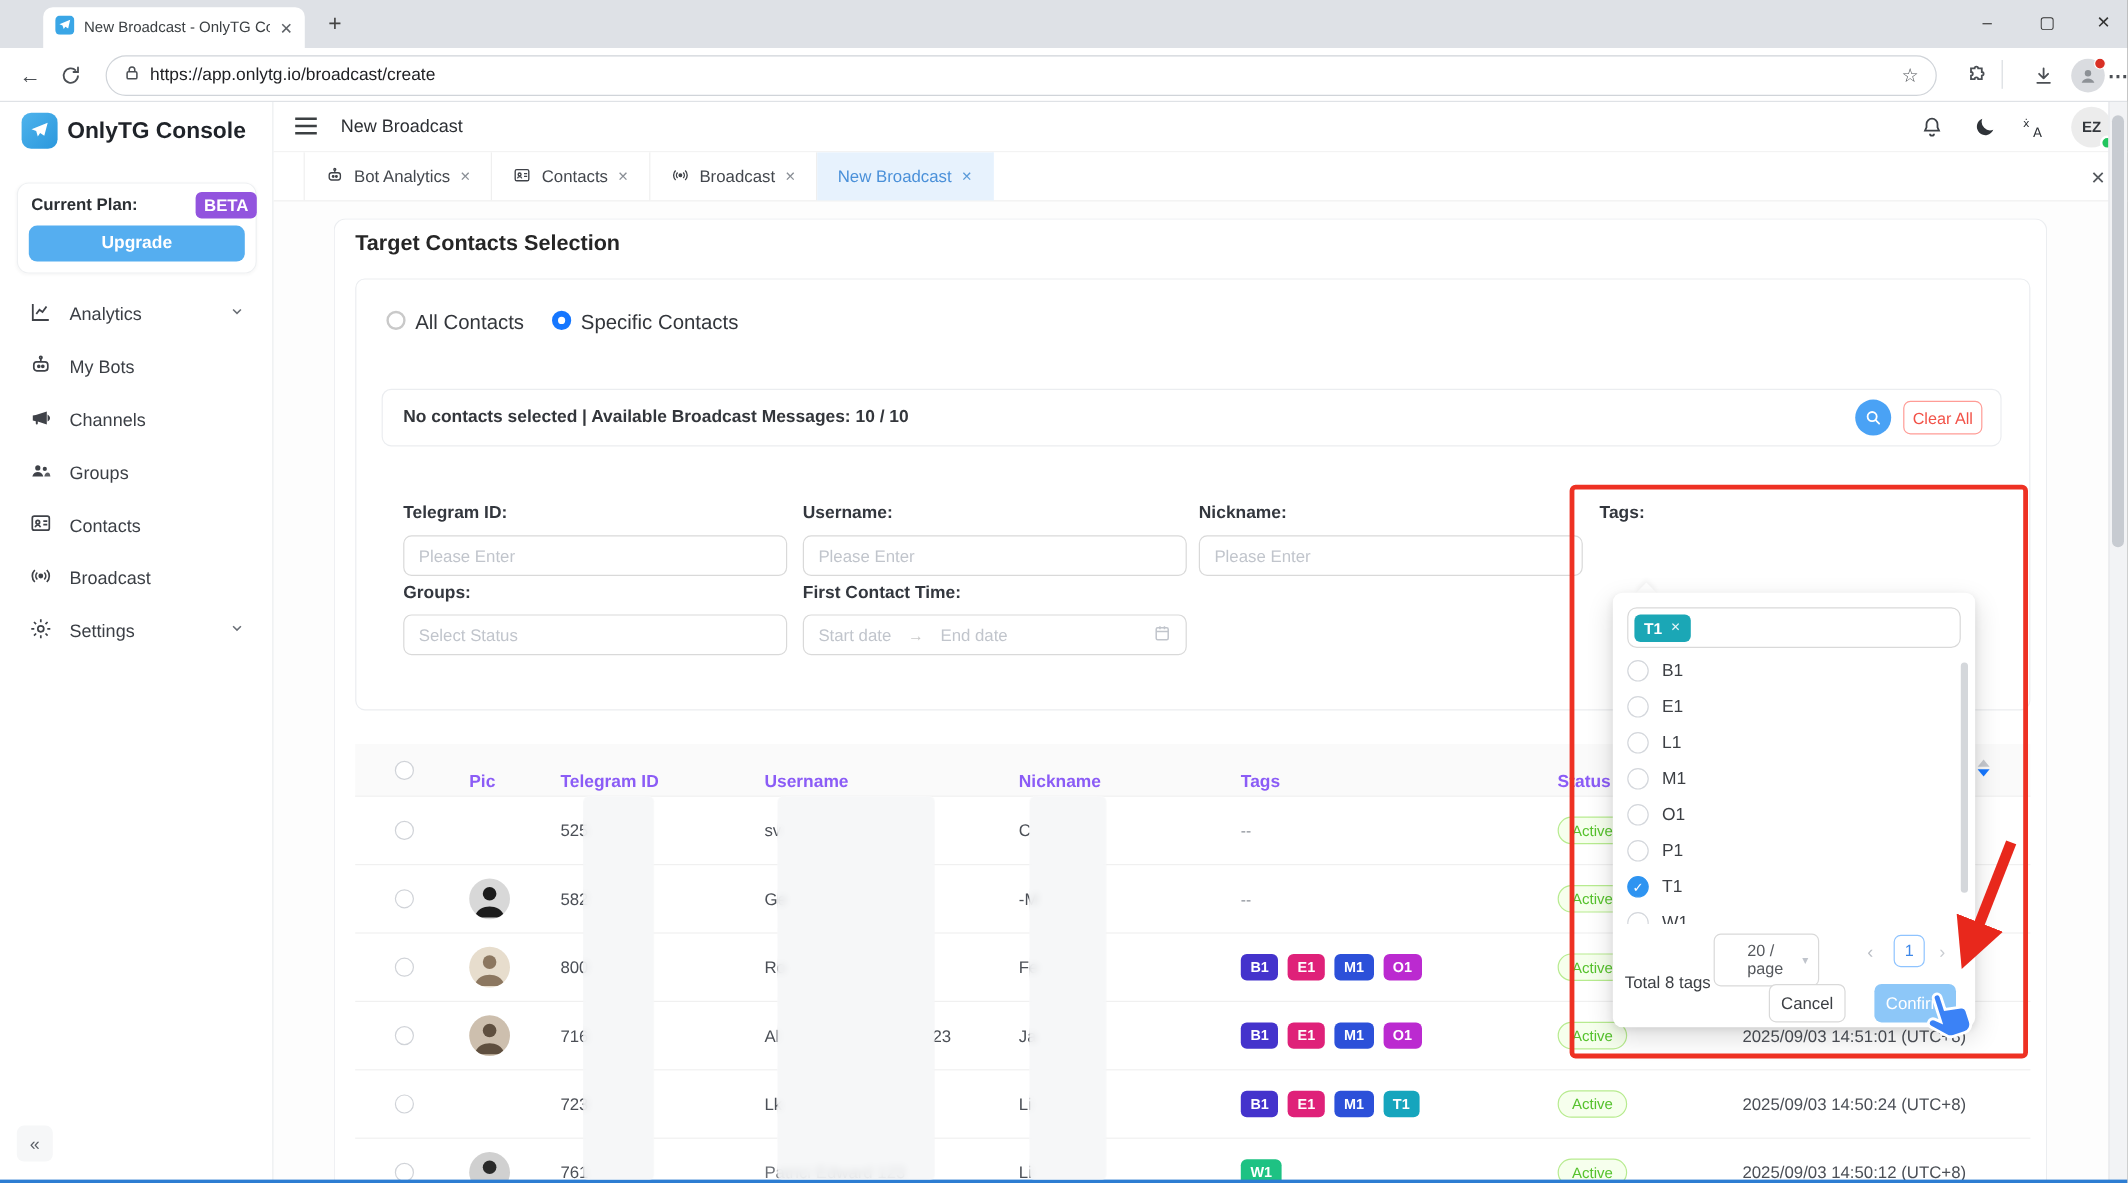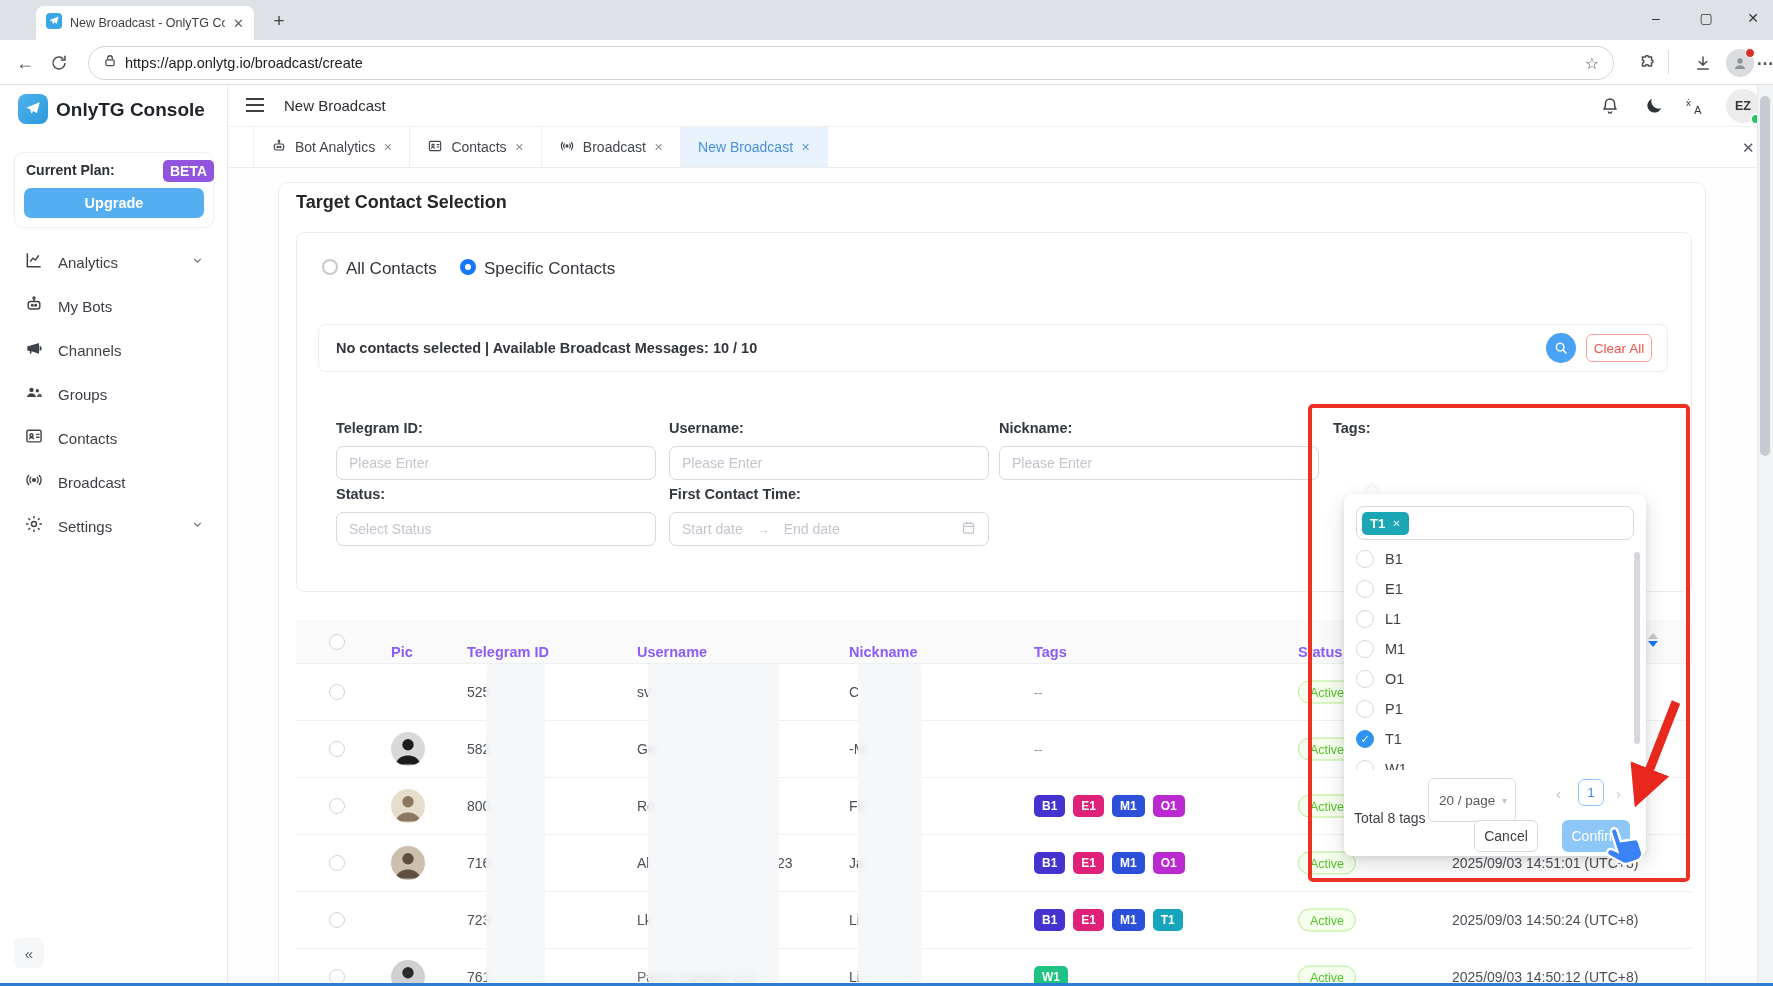--- a/index.html
+++ b/index.html
@@ -91,21 +91,21 @@
   .dd-selectbox { position:absolute; left:12px; top:12px; width:278px; height:34px; border:1px solid #d9d9d9; border-radius:8px; display:flex; align-items:center; padding:0 5px; }
   .dd-chip { height:23px; background:#1ba7b6; border-radius:5px; color:#fff; font-size:13px; font-weight:bold; display:flex; align-items:center; gap:7px; padding:0 8px; }
   .dd-chip .x { font-size:10px; font-weight:normal; opacity:.9; }
   .dd-list { position:absolute; left:4px; top:50px; width:290px; height:226px; overflow:hidden; }
   .dd-opt { height:30px; display:flex; align-items:center; padding:0 8px; }
   .dd-cb { width:18px; height:18px; border-radius:50%; border:1px solid #d4d7dc; background:#fff; display:flex; align-items:center; justify-content:center; font-size:11px; color:#fff; }
   .dd-cb.on { background:#2e94f1; border-color:#2e94f1; }
   .dd-opt .lbl { font-size:14.5px; color:#3c3f44; margin-left:11px; }
   .dd-scroll { position:absolute; left:290px; top:58px; width:6px; height:192px; background:#d4d7db; border-radius:3px; }
   .dd-total { position:absolute; left:10px; top:292px; font-size:14px; color:#3c3f44;margin-top:24px; }
-  .dd-pagesize { position:absolute; left:84px; top:284px; width:88px; height:44px; border:1px solid #d9d9d9; border-radius:6px; display:flex; align-items:center; padding:0 8px 0 10px; font-size:13.5px; color:#55585d; }
+  .dd-pagesize { position:absolute; left:84px; top:284px; width:88px; height:44px; border:1px solid #d9d9d9; border-radius:6px; display:flex; align-items:center; padding:0 8px 0 27px; font-size:13.5px; color:#55585d; }
   .dd-pagesize .chev { margin-left:auto; color:#c0c4cc; font-size:10px; }
   .dd-prev { position:absolute; left:212px; top:291px; color:#b9bdc4; font-size:15px; }
   .dd-page { position:absolute; left:234px; top:285px; width:26px; height:27px; border:1px solid #8fc4ff; border-radius:6px; color:#3d87e8; font-size:13.5px; display:flex; align-items:center; justify-content:center; }
   .dd-next { position:absolute; left:272px; top:291px; color:#c9ccd1; font-size:15px; }
   .btn-cancel { position:absolute; left:130px; top:326px; width:64px; height:32px; border:1px solid #d9d9d9; border-radius:6px; background:#fff; color:#3c3f44; font-size:14px; display:flex; align-items:center; justify-content:center; }
   .btn-confirm { position:absolute; left:218px; top:326px; width:68px; height:32px; border-radius:6px; background:#8dc7f8; color:#fff; font-size:14px; display:flex; align-items:center; justify-content:center; }
 
   
   .anno-rect { position:absolute; left:1308px; top:404px; width:382px; height:478px; border:4px solid #ee3123; border-radius:5px; z-index:30; }
   .anno-arrow { position:absolute; left:1600px; top:690px; z-index:31; }
@@ -315,21 +315,21 @@
       </div>
       <div class="wtab active">
         <span>New Broadcast</span>
         <span class="x">✕</span>
       </div>
     </div>
   <div class="wtabs-close">✕</div>
 
   <div class="content-bg"></div>
   <div class="card"></div>
-  <div class="sec-title">Target Contact Selection</div>
+  <div class="sec-title">Target Contacts Selection</div>
   <div class="filterbox"></div>
 
   <div class="radio" style="left:322px; top:259px;"></div>
   <div class="radio-lbl" style="left:346px; top:259px;">All Contacts</div>
   <div class="radio sel" style="left:460px; top:259px;"></div>
   <div class="radio-lbl" style="left:484px; top:259px;">Specific Contacts</div>
 
   <div class="infobar"></div>
   <div class="summary">No contacts selected | Available Broadcast Messages: 10 / 10</div>
   <div class="searchbtn">
@@ -346,21 +346,21 @@
   <div class="f-label" style="left:1333px; top:420px;">Tags:</div>
   <div class="f-input" style="left:336px; top:446px;">
       <span>Please Enter</span>
     </div>
   <div class="f-input" style="left:669px; top:446px;">
       <span>Please Enter</span>
     </div>
   <div class="f-input" style="left:999px; top:446px;">
       <span>Please Enter</span>
     </div>
-  <div class="f-label" style="left:336px; top:486px;">Status:</div>
+  <div class="f-label" style="left:336px; top:486px;">Groups:</div>
   <div class="f-label" style="left:669px; top:486px;">First Contact Time:</div>
   <div class="f-input" style="left:336px; top:512px;">
       <span>Select Status</span>
     </div>
   <div class="f-input" style="left:669px; top:512px;">
     <span>Start date</span>
     <span class="sep-arrow">→</span>
     <span>End date</span>
     <span class="suffix">
       <svg width="15" height="15" viewBox="0 0 24 24" fill="none" stroke="#c1c5cc" stroke-width="2">

